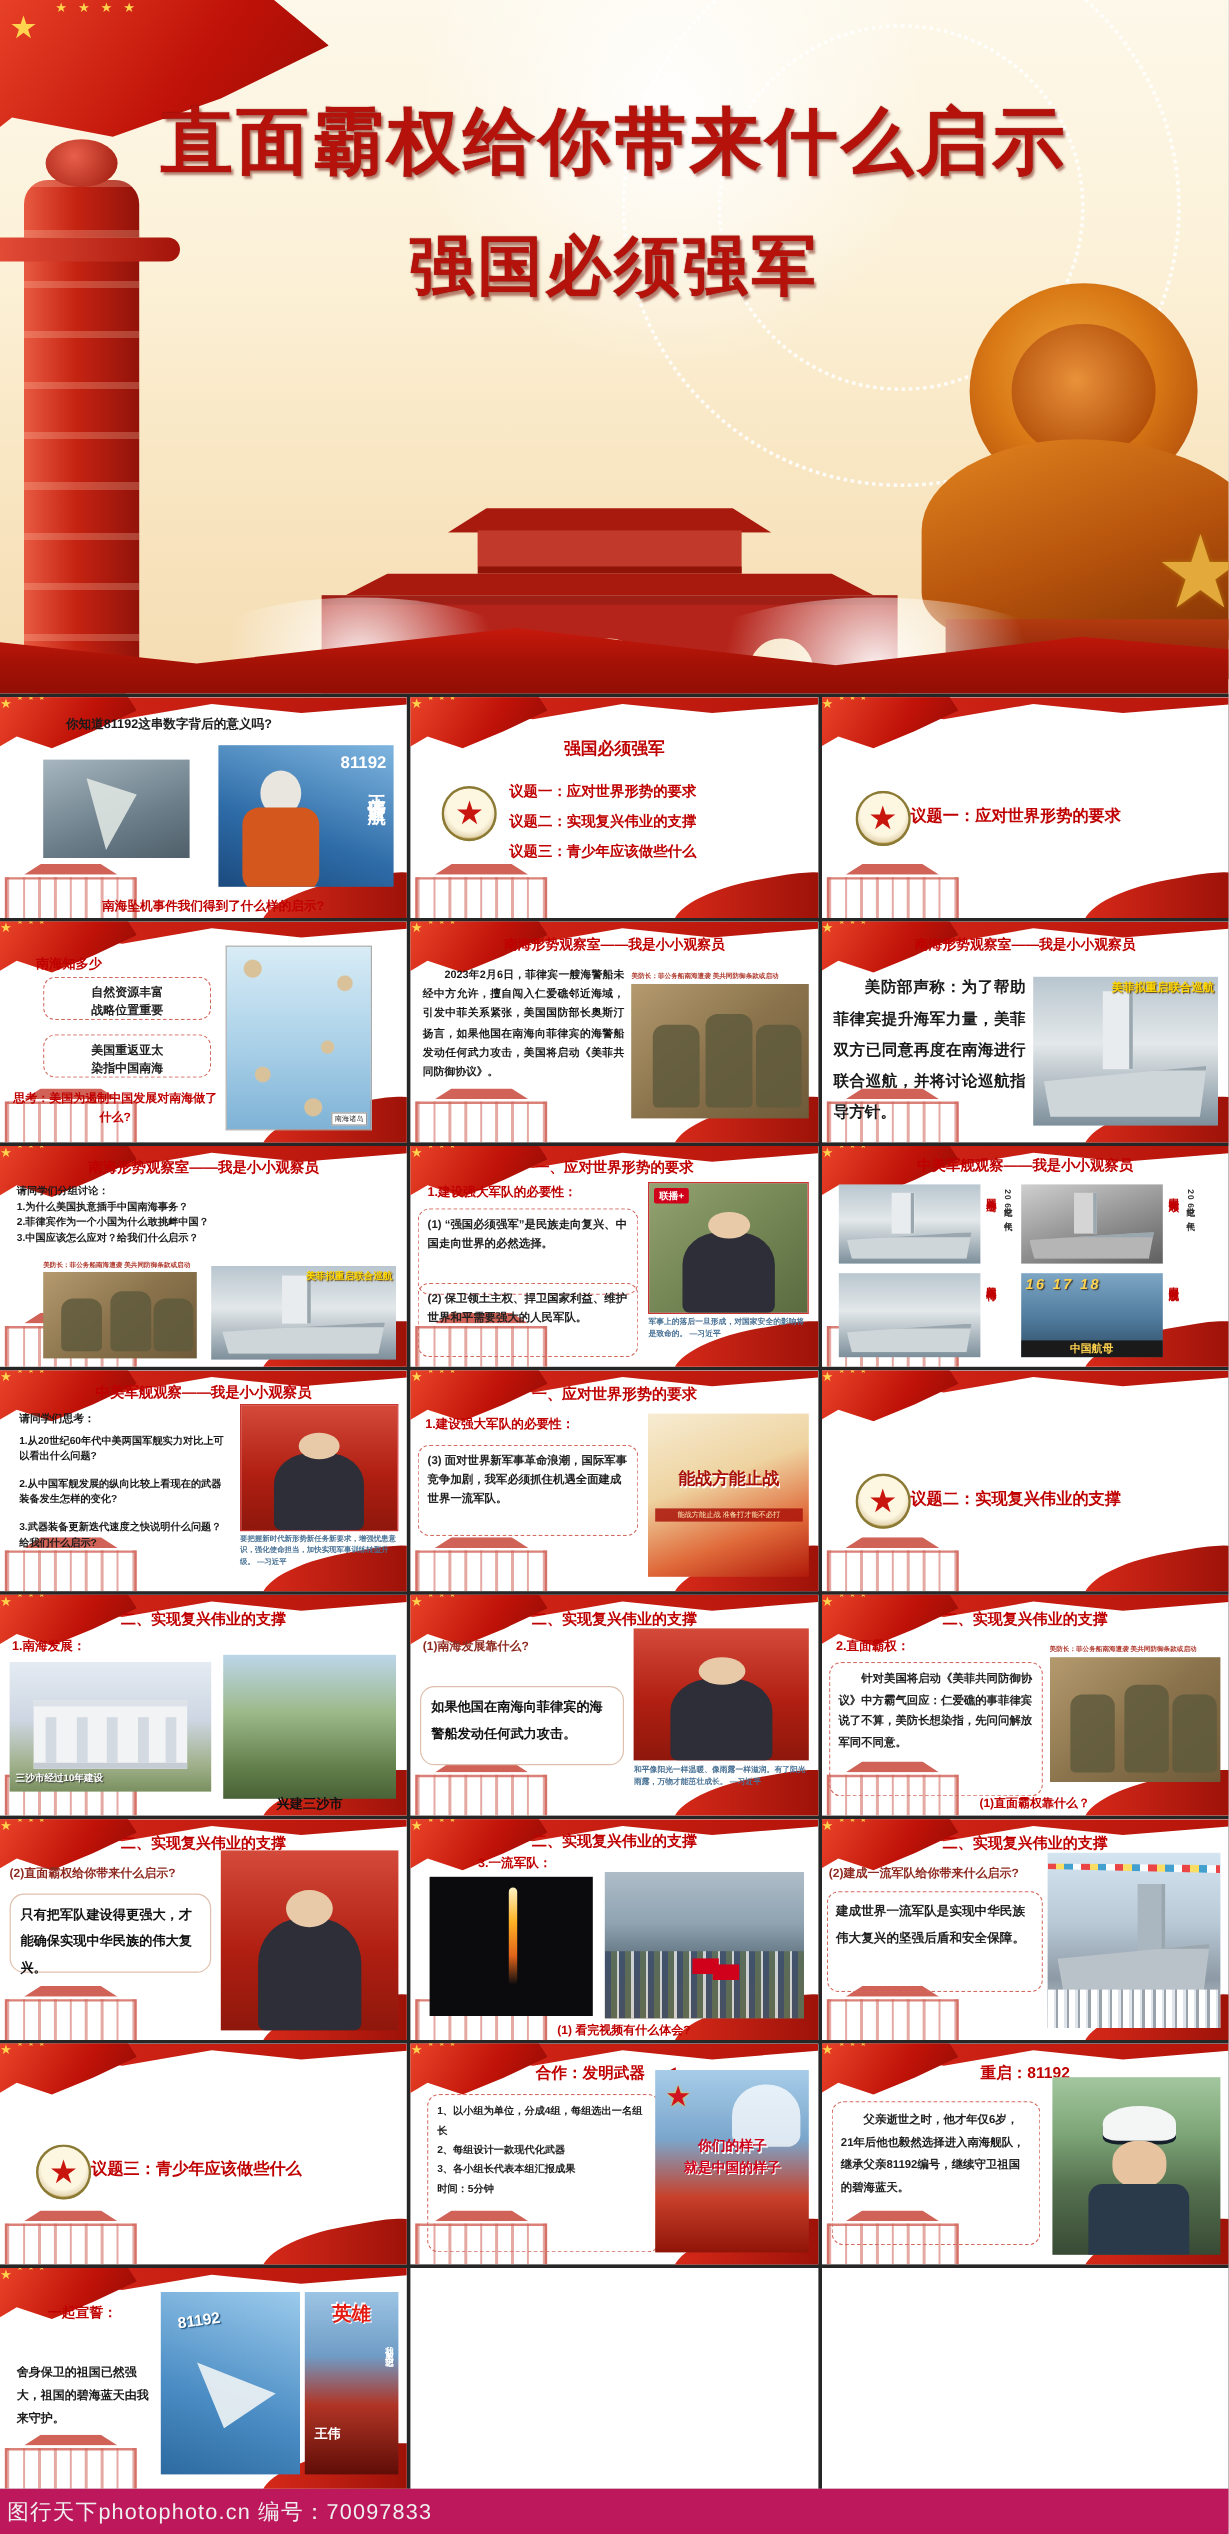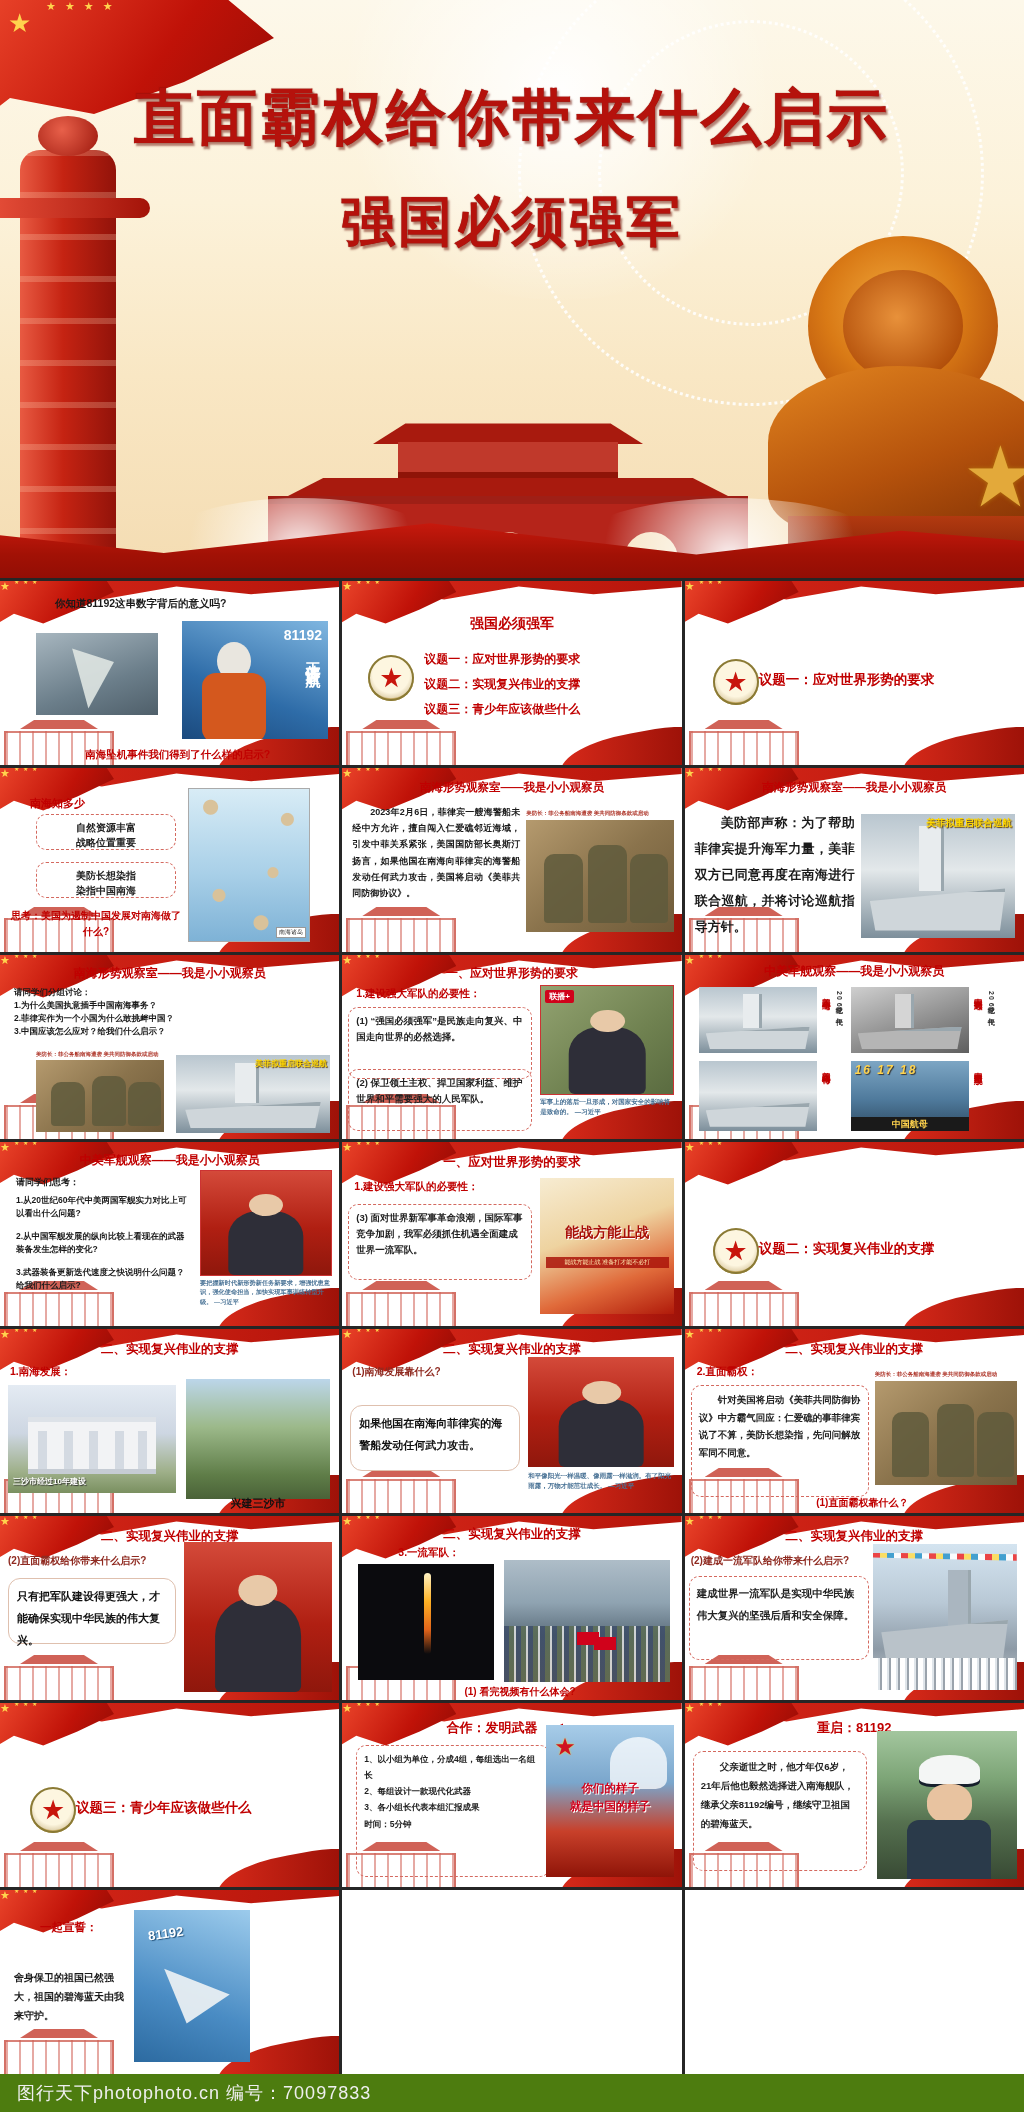--- a/index.html
+++ b/index.html
@@ -161,22 +161,22 @@
   .h2-name{position:absolute;left:8px;bottom:26px;color:#fff;font-weight:bold;font-size:11px;}
   .vname{position:absolute;z-index:3;writing-mode:vertical-rl;color:#c00000;font-weight:bold;font-size:8.5px;letter-spacing:1px;}
   .vera{position:absolute;z-index:3;writing-mode:vertical-rl;color:#333;font-weight:bold;font-size:7px;letter-spacing:1px;}
   .num-gold{position:absolute;left:4px;top:2px;color:#ffd34d;font-weight:bold;font-style:italic;font-size:12px;
         text-shadow:1px 1px 1px #333;letter-spacing:2px;}
   .band-dark{position:absolute;left:0;right:0;bottom:0;height:14px;background:#1a1a1a;color:#ffd34d;
         font-weight:bold;font-size:9px;text-align:center;line-height:14px;}
   .cap-sm{position:absolute;z-index:3;color:#b03a2e;font-size:5.5px;font-weight:bold;white-space:nowrap;overflow:hidden;}
   .bottom-q{position:absolute;left:16px;right:0;bottom:3px;text-align:center;color:#c00000;font-weight:bold;font-size:10.5px;z-index:3;}
   
-  .wm{position:absolute;left:0;top:2074px;width:1024px;height:38px;background:#4d7c0f;color:#efefef;
-        font-size:18px;line-height:38px;padding-left:17px;box-sizing:border-box;letter-spacing:1px;}
+  .wm{position:absolute;left:0;top:2074px;width:1024px;height:38px;background:#be185d;color:#efefef;
+        font-size:18px;line-height:38px;padding-left:6px;box-sizing:border-box;letter-spacing:1px;}
 </style>
 </head>
 <body>
 
 <div class="page">
 
   <div class="hero">
     <div class="glow" style="left:300px;top:-120px;width:520px;height:420px;"></div>
     <div class="arc" style="right:40px;top:-60px;width:460px;height:460px;"></div>
     <div class="arc" style="right:120px;top:20px;width:300px;height:300px;"></div>
@@ -276,21 +276,21 @@
         <div class="deco-swoosh"></div>
       </section>
 
     <section class="cell">
       <span class="abs red" style="left:30px;top:28px;font-size:11px;">南海知多少</span>
       <div class="dashed-box" style="left:36px;top:46px;width:140px;height:36px;text-align:center;font-size:10px;line-height:1.5;">
         <div>自然资源丰富</div>
         <div>战略位置重要</div>
       </div>
       <div class="dashed-box" style="left:36px;top:94px;width:140px;height:36px;text-align:center;font-size:10px;line-height:1.5;">
-        <div>美防长想染指</div>
+        <div>美国重返亚太</div>
         <div>染指中国南海</div>
       </div>
       <div class="abs red" style="left:10px;top:140px;width:172px;font-size:10px;text-align:center;line-height:1.6;">思考：美国为遏制中国发展对南海做了什么?</div>
       <div class="ph ph-map" style="left:188px;top:20px;width:120px;height:152px;border:1px solid #aaa;">
         <div class="map-spots"></div>
         <span class="map-cap">南海诸岛</span>
       </div>
     <div class="deco-top"></div>
         <div class="deco-flag">
           <span class="fs1">★</span>
@@ -698,20 +698,25 @@
         <div class="deco-swoosh"></div>
       </section>
 
     <section class="cell">
       <span class="abs red" style="left:40px;top:30px;font-size:11.5px;">一起宣誓：</span>
       <div class="abs dk" style="left:14px;top:78px;width:112px;font-size:10px;line-height:1.9;">舍身保卫的祖国已然强大，祖国的碧海蓝天由我来守护。</div>
       <div class="ph ph-jetsky" style="left:134px;top:20px;width:116px;height:152px;">
         <div class="jet2"></div>
         <span class="ovl-num">81192</span>
       </div>
+      <div class="ph ph-hero2" style="left:254px;top:20px;width:78px;height:152px;">
+        <div class="h2-hero">英雄</div>
+        <div class="h2-vert">我们从未忘记</div>
+        <div class="h2-name">王伟</div>
+      </div>
     <div class="deco-top"></div>
         <div class="deco-flag">
           <span class="fs1">★</span>
           <span class="fs2">★ ★ ★</span>
         </div>
         <div class="deco-gate">
           <div class="g-roof"></div>
           <div class="g-wall"></div>
         </div>
         <div class="deco-swoosh"></div>

